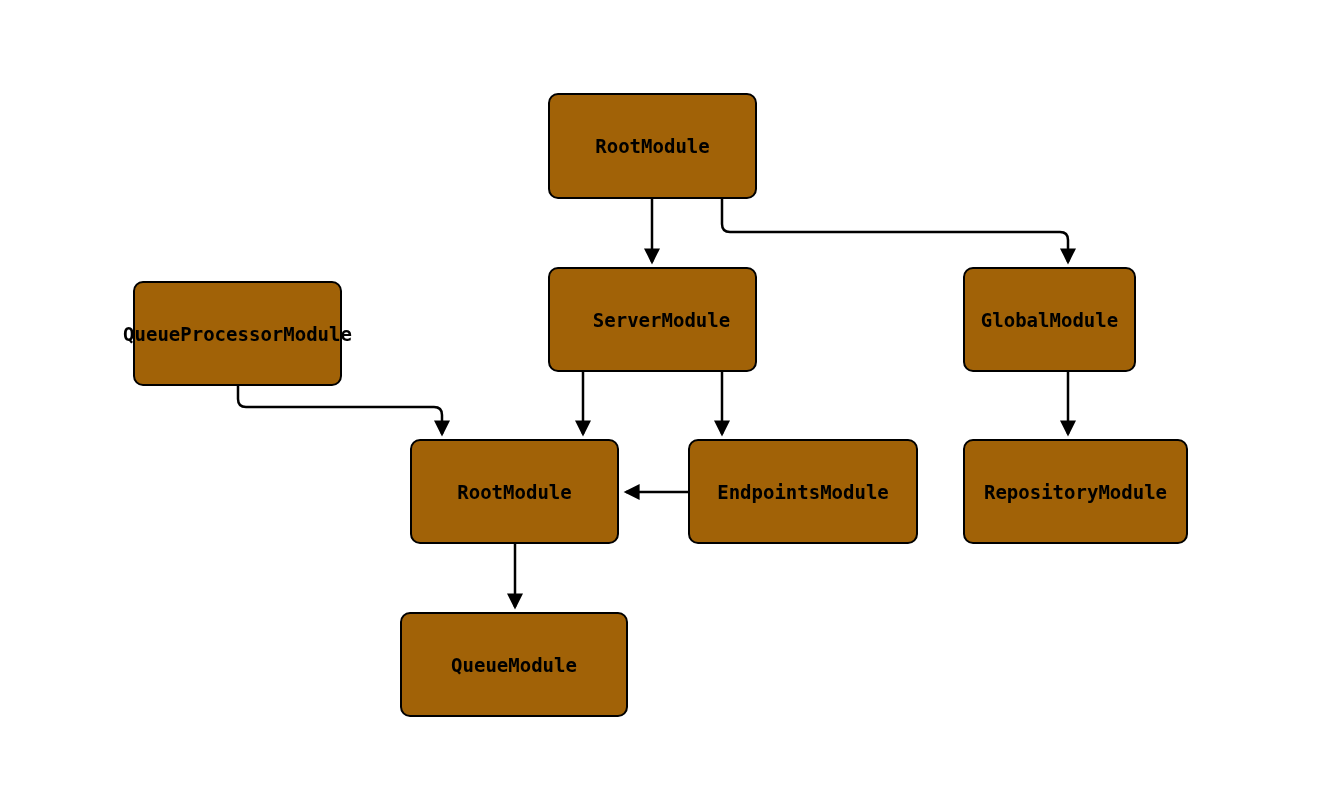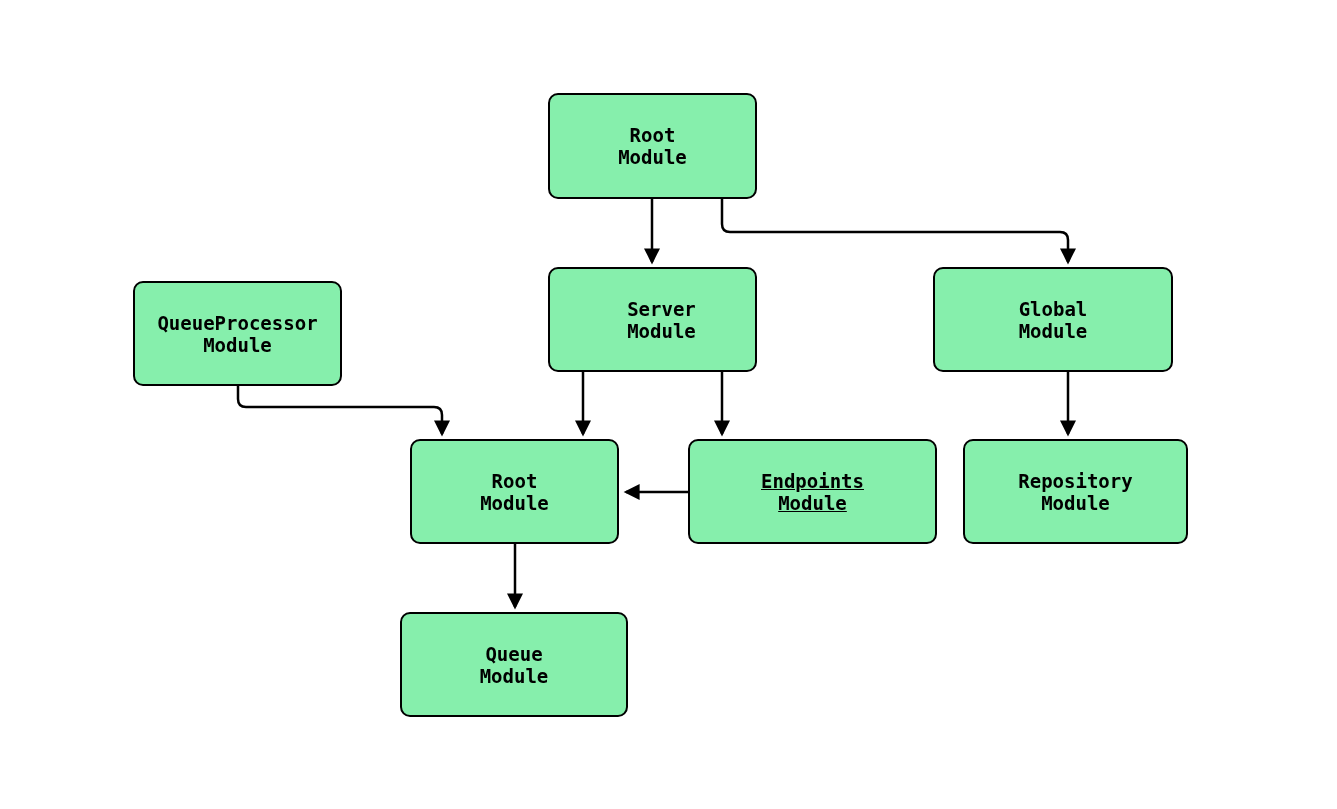--- a/index.html
+++ b/index.html
@@ -22,25 +22,24 @@
     height: 809px;
   }
   svg.edges path.edge {
     fill: none;
     stroke: #000000;
     stroke-width: 2.5px;
   }
   .node {
     position: absolute;
     box-sizing: border-box;
-    background: #86efac;
+    background: #a16207;
     border: 2.5px solid #000000;
     border-radius: 10px;
     display: flex;
-    flex-direction: column;
     align-items: center;
     justify-content: center;
     text-align: right;
     font-family: "DejaVu Sans Mono", "Liberation Mono", monospace;
     font-weight: bold;
     font-size: 19px;
     line-height: 22px;
     color: #000000;
   }
   .node span {
@@ -72,36 +71,36 @@
   <div class="node" style="left:548px; top:93px; width:209px; height:106px;">
     <span>Root</span>
     <span>Module</span>
   </div>
 
   <div class="node" style="left:548px; top:267px; width:209px; height:105px;padding-left:18px;">
     <span>Server</span>
     <span>Module</span>
   </div>
 
-  <div class="node" style="left:933px; top:267px; width:240px; height:105px;">
+  <div class="node" style="left:963px; top:267px; width:173px; height:105px;">
     <span>Global</span>
     <span>Module</span>
   </div>
 
   <div class="node" style="left:133px; top:281px; width:209px; height:105px;">
     <span>QueueProcessor</span>
     <span>Module</span>
   </div>
 
   <div class="node" style="left:410px; top:439px; width:209px; height:105px;">
     <span>Root</span>
     <span>Module</span>
   </div>
 
-  <div class="node" style="left:688px; top:439px; width:249px; height:105px;text-decoration:underline;">
+  <div class="node" style="left:688px; top:439px; width:230px; height:105px;">
     <span>Endpoints</span>
     <span>Module</span>
   </div>
 
   <div class="node" style="left:963px; top:439px; width:225px; height:105px;">
     <span>Repository</span>
     <span>Module</span>
   </div>
 
   <div class="node" style="left:400px; top:612px; width:228px; height:105px;">

